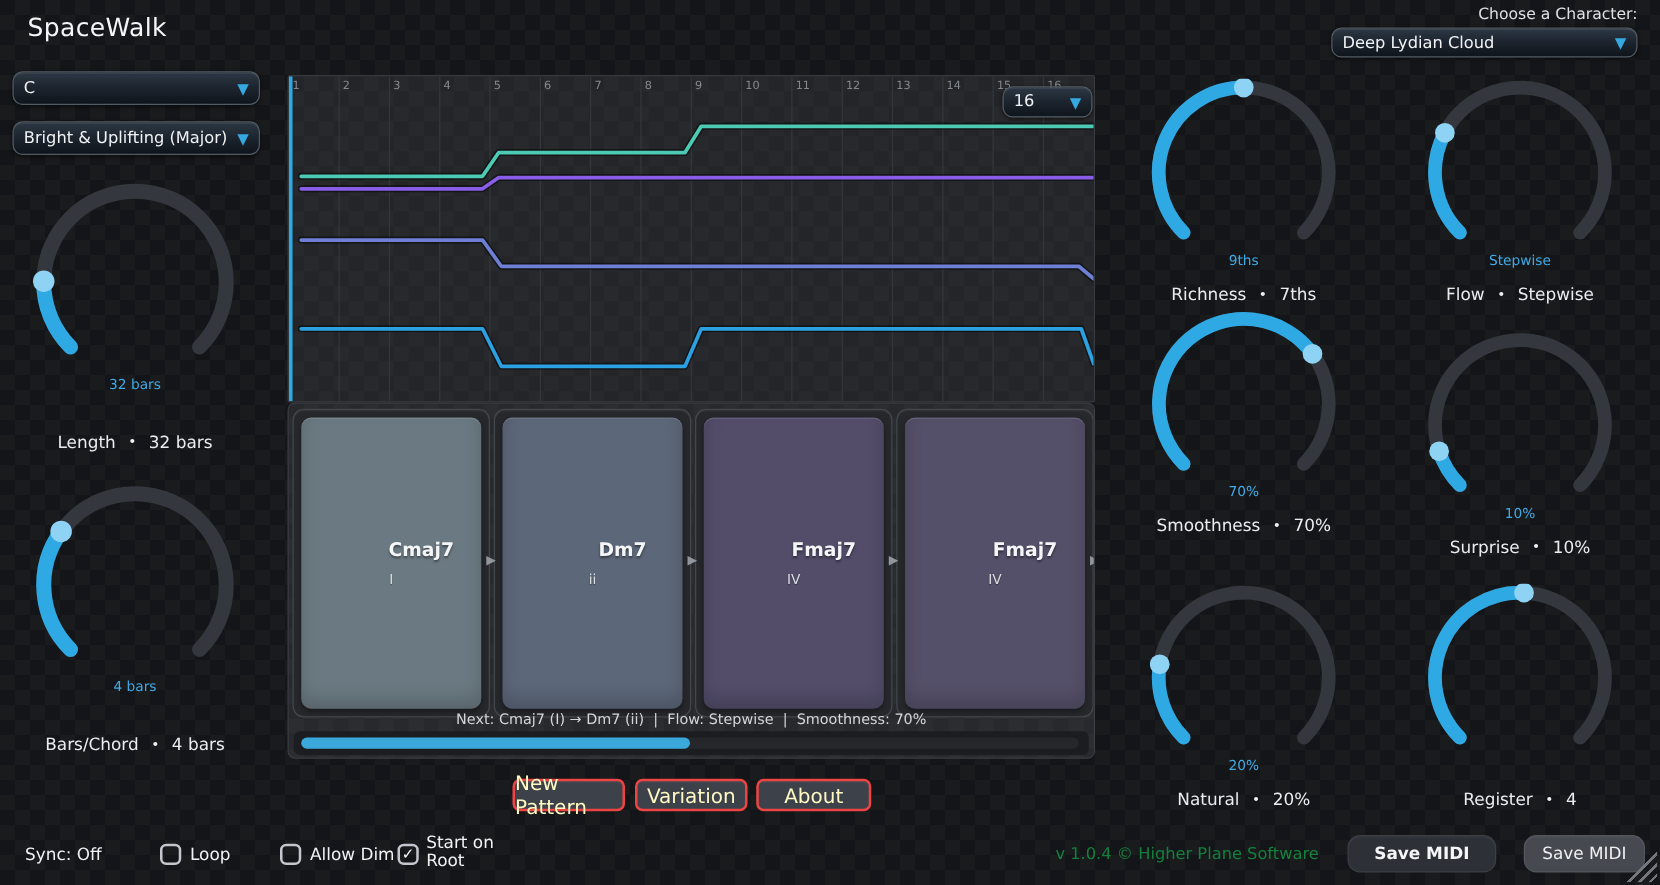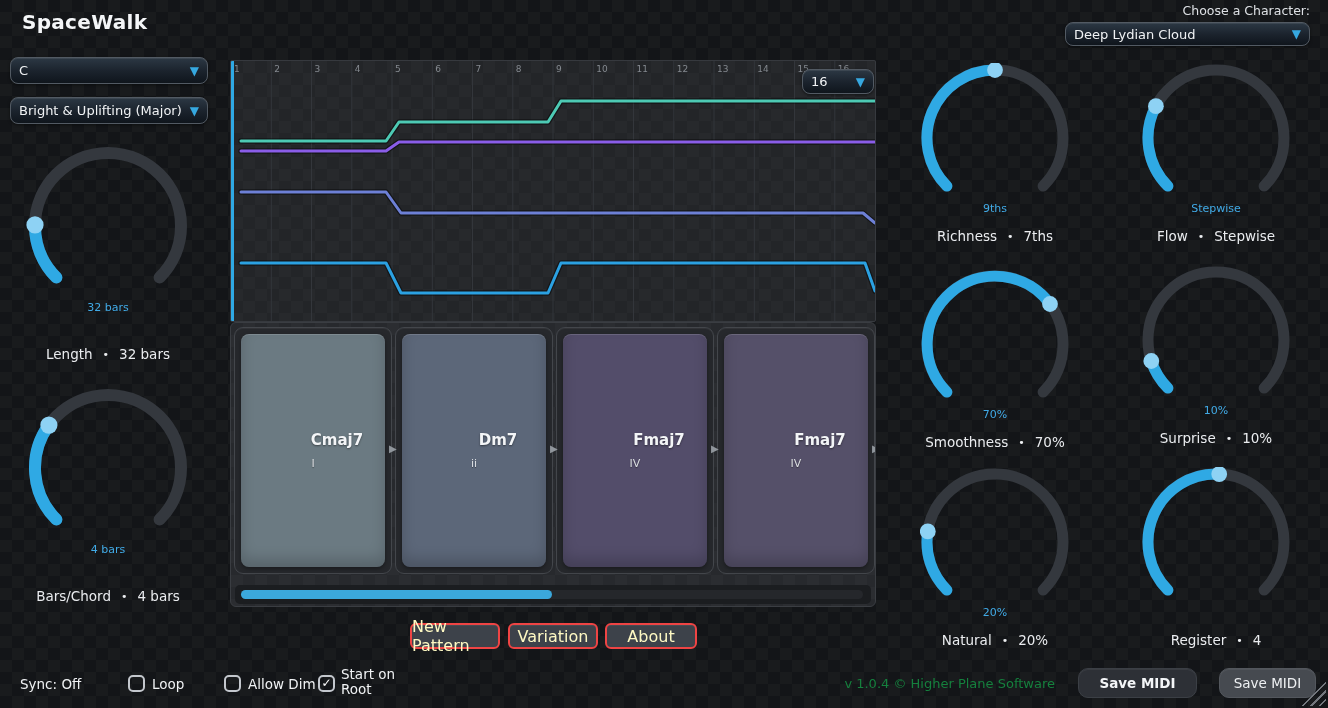--- a/index.html
+++ b/index.html
@@ -6,21 +6,21 @@
   body{
     position:relative;width:1328px;height:708px;overflow:hidden;
     background-color:#131518;
     background-image:conic-gradient(rgba(255,255,255,0.022) 90deg, transparent 90deg 180deg, rgba(255,255,255,0.022) 180deg 270deg, transparent 270deg);
     background-size:24px 24px;
     font-family:"DejaVu Sans","Liberation Sans",sans-serif;
     color:#e8eaec;
   }
   .abs{position:absolute;}
   
-  .app-title{left:22px;top:10px;font-size:20px;font-weight:bold;color:#f4f6f8;letter-spacing:.3px;}
+  .app-title{left:22px;top:10px;font-size:20px;font-weight:normal;color:#f4f6f8;letter-spacing:.3px;}
   .char-label{right:18px;top:3px;font-size:12.5px;color:#dde0e4;}
   
   .dropdown{
     display:flex;align-items:center;box-sizing:border-box;
     background:linear-gradient(180deg,#2c3844 0%,#1b232d 52%,#0f151c 100%);
     border:1px solid #525a63;border-radius:8px;
     font-size:13px;color:#f0f2f4;padding:0 8px;
     box-shadow:0 1px 3px rgba(0,0,0,.5), inset 0 1px 0 rgba(255,255,255,.08);
   }
   .dd-arrow{margin-left:auto;color:#36a8e0;font-size:12px;line-height:1;}
@@ -196,20 +196,21 @@
       </div>
       <div class="card-arrow" style="left: 480px;">▶</div>
       <div class="card-frame" style="left: 486px;">
         <div class="card" style="background: rgb(85, 80, 105);">
           <div class="card-name">Fmaj7</div>
           <div class="card-numeral">IV</div>
         </div>
       </div>
       <div class="card-arrow" style="left: 641px;">▶</div>
     </div>
+  <div class="chord-status">Next: Cmaj7 (I) → Dm7 (ii)  |  Flow: Stepwise  |  Smoothness: 70%</div>
   <div class="progress-strip">
     <div class="progress-track">
       <div class="progress-fill" style="width: 50%; background: rgb(59, 168, 220);"></div>
     </div>
   </div>
 </div>
 
 <div class="abs btn btn-new">New Pattern</div>
 <div class="abs btn btn-var">Variation</div>
 <div class="abs btn btn-about">About</div>
@@ -225,21 +226,21 @@
 </div>
 <div class="knob" style="left:1141px;top:63px;width:150px;height:190px;">
   <div><svg width="150" height="150">
         <path d="M26.9 123.1 A68 68 0 1 1 123.1 123.1" fill="none" stroke="#34383e" stroke-width="11" stroke-linecap="round"></path>
         <path d="M26.9 123.1 A68 68 0 0 1 14.9 43.2" fill="none" stroke="#2fa9e4" stroke-width="11" stroke-linecap="round"></path>
         <circle cx="14.9" cy="43.2" r="7.9" fill="#8ed2f4"></circle>
       </svg></div>
   <div class="knob-value" style="top:139px;">Stepwise</div>
   <div class="knob-caption" style="top:165px;"><span>Flow</span><span class="bullet">•</span><span>Stepwise</span></div>
 </div>
-<div class="knob" style="left:920px;top:269px;width:150px;height:190px;">
+<div class="knob" style="left:920px;top:248px;width:150px;height:190px;">
   <div><svg width="150" height="150">
         <path d="M26.9 123.1 A68 68 0 1 1 123.1 123.1" fill="none" stroke="#34383e" stroke-width="11" stroke-linecap="round"></path>
         <path d="M26.9 123.1 A68 68 0 1 1 130.0 35.0" fill="none" stroke="#2fa9e4" stroke-width="11" stroke-linecap="round"></path>
         <circle cx="130.0" cy="35.0" r="7.9" fill="#8ed2f4"></circle>
       </svg></div>
   <div class="knob-value" style="top:139px;">70%</div>
   <div class="knob-caption" style="top:165px;"><span>Smoothness</span><span class="bullet">•</span><span>70%</span></div>
 </div>
 <div class="knob" style="left:1141px;top:265px;width:150px;height:190px;">
   <div><svg width="150" height="150">

